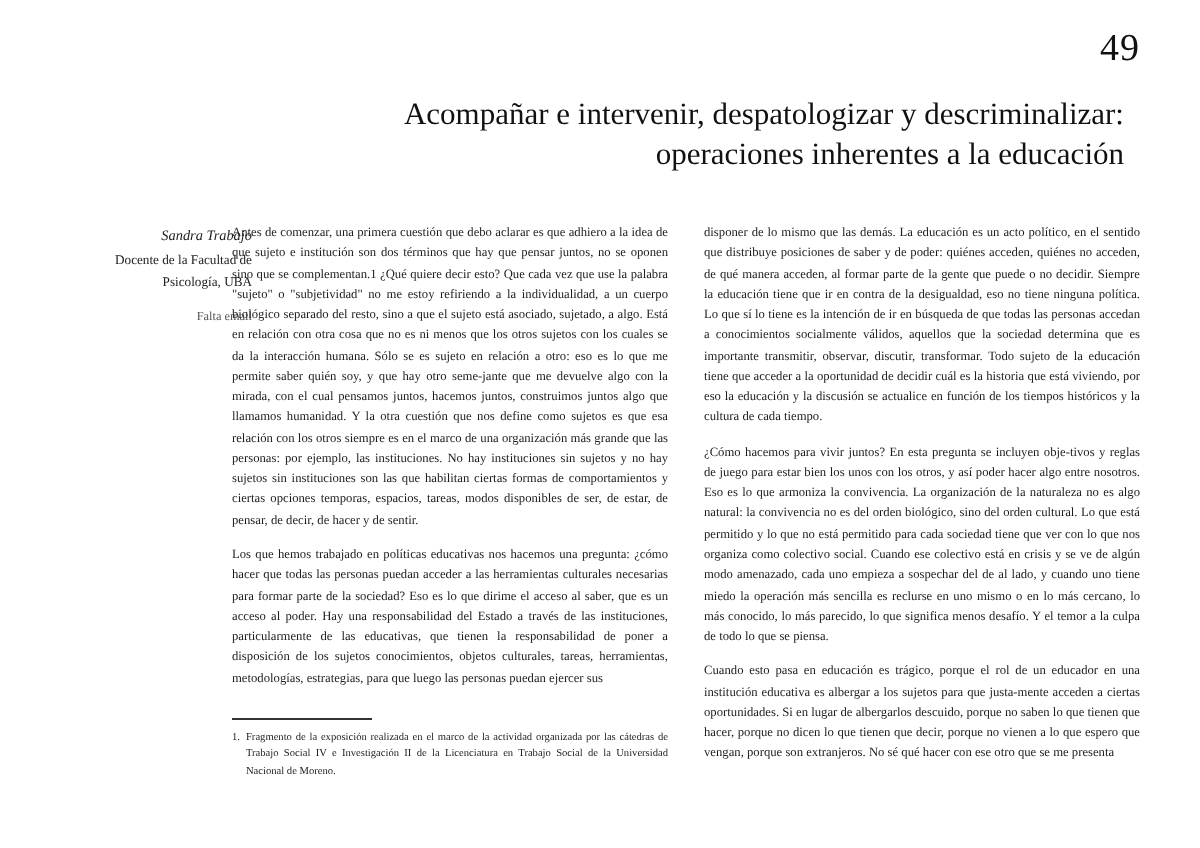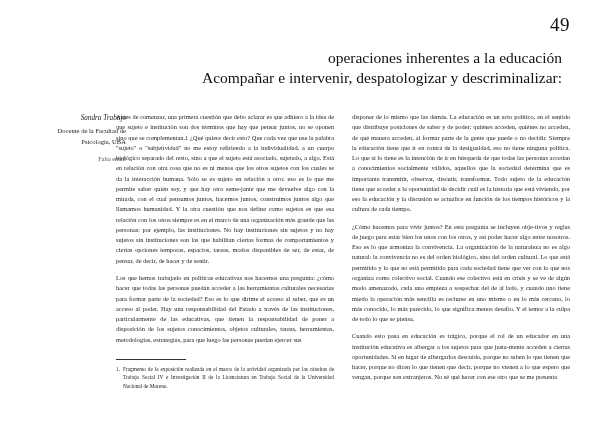--- a/index.html
+++ b/index.html
@@ -106,22 +106,22 @@
   }
 </style>
 </head>
 <body>
 
 <div class="page">
 
   <div class="page-number">49</div>
 
   <div class="title-block">
+    <div class="title-line">Acompañar e intervenir, despatologizar y descriminalizar:</div>
     <div class="title-line">operaciones inherentes a la educación</div>
-    <div class="title-line">Acompañar e intervenir, despatologizar y descriminalizar:</div>
   </div>
 
   <div class="byline">
     <div class="author">Sandra Trabajo</div>
     <div class="affil">Docente de la Facultad de Psicología, UBA</div>
     <div class="email">Falta email</div>
   </div>
 
   <div class="columns">
 

